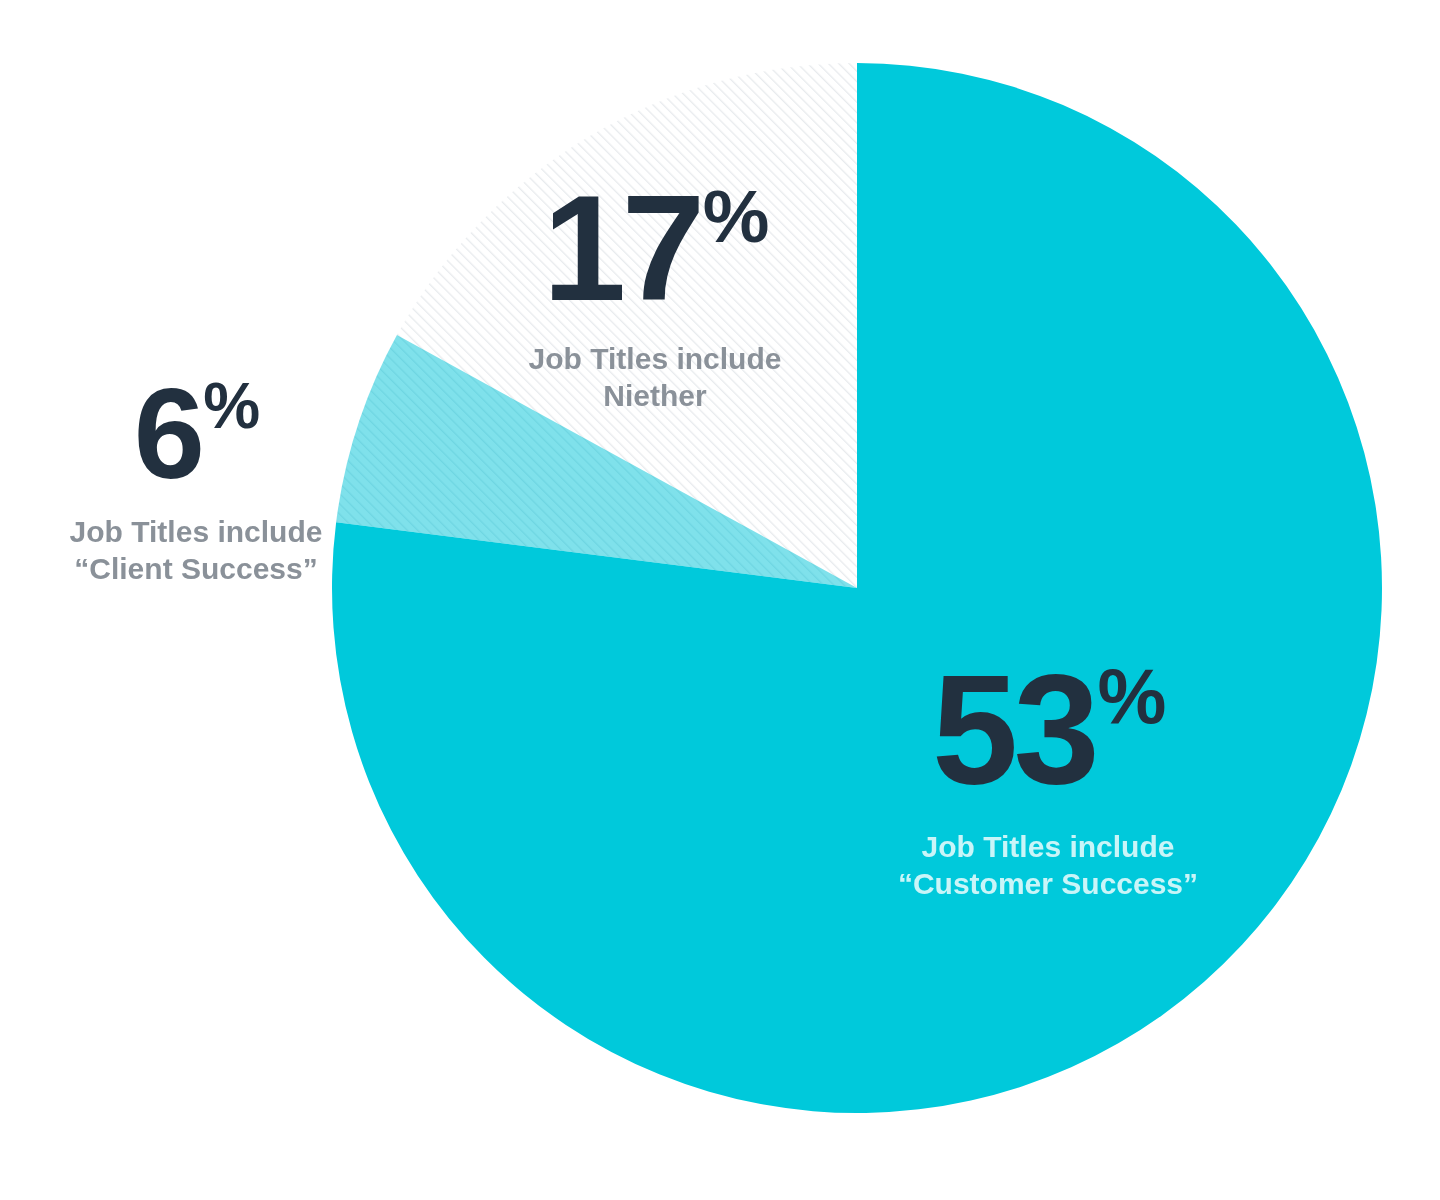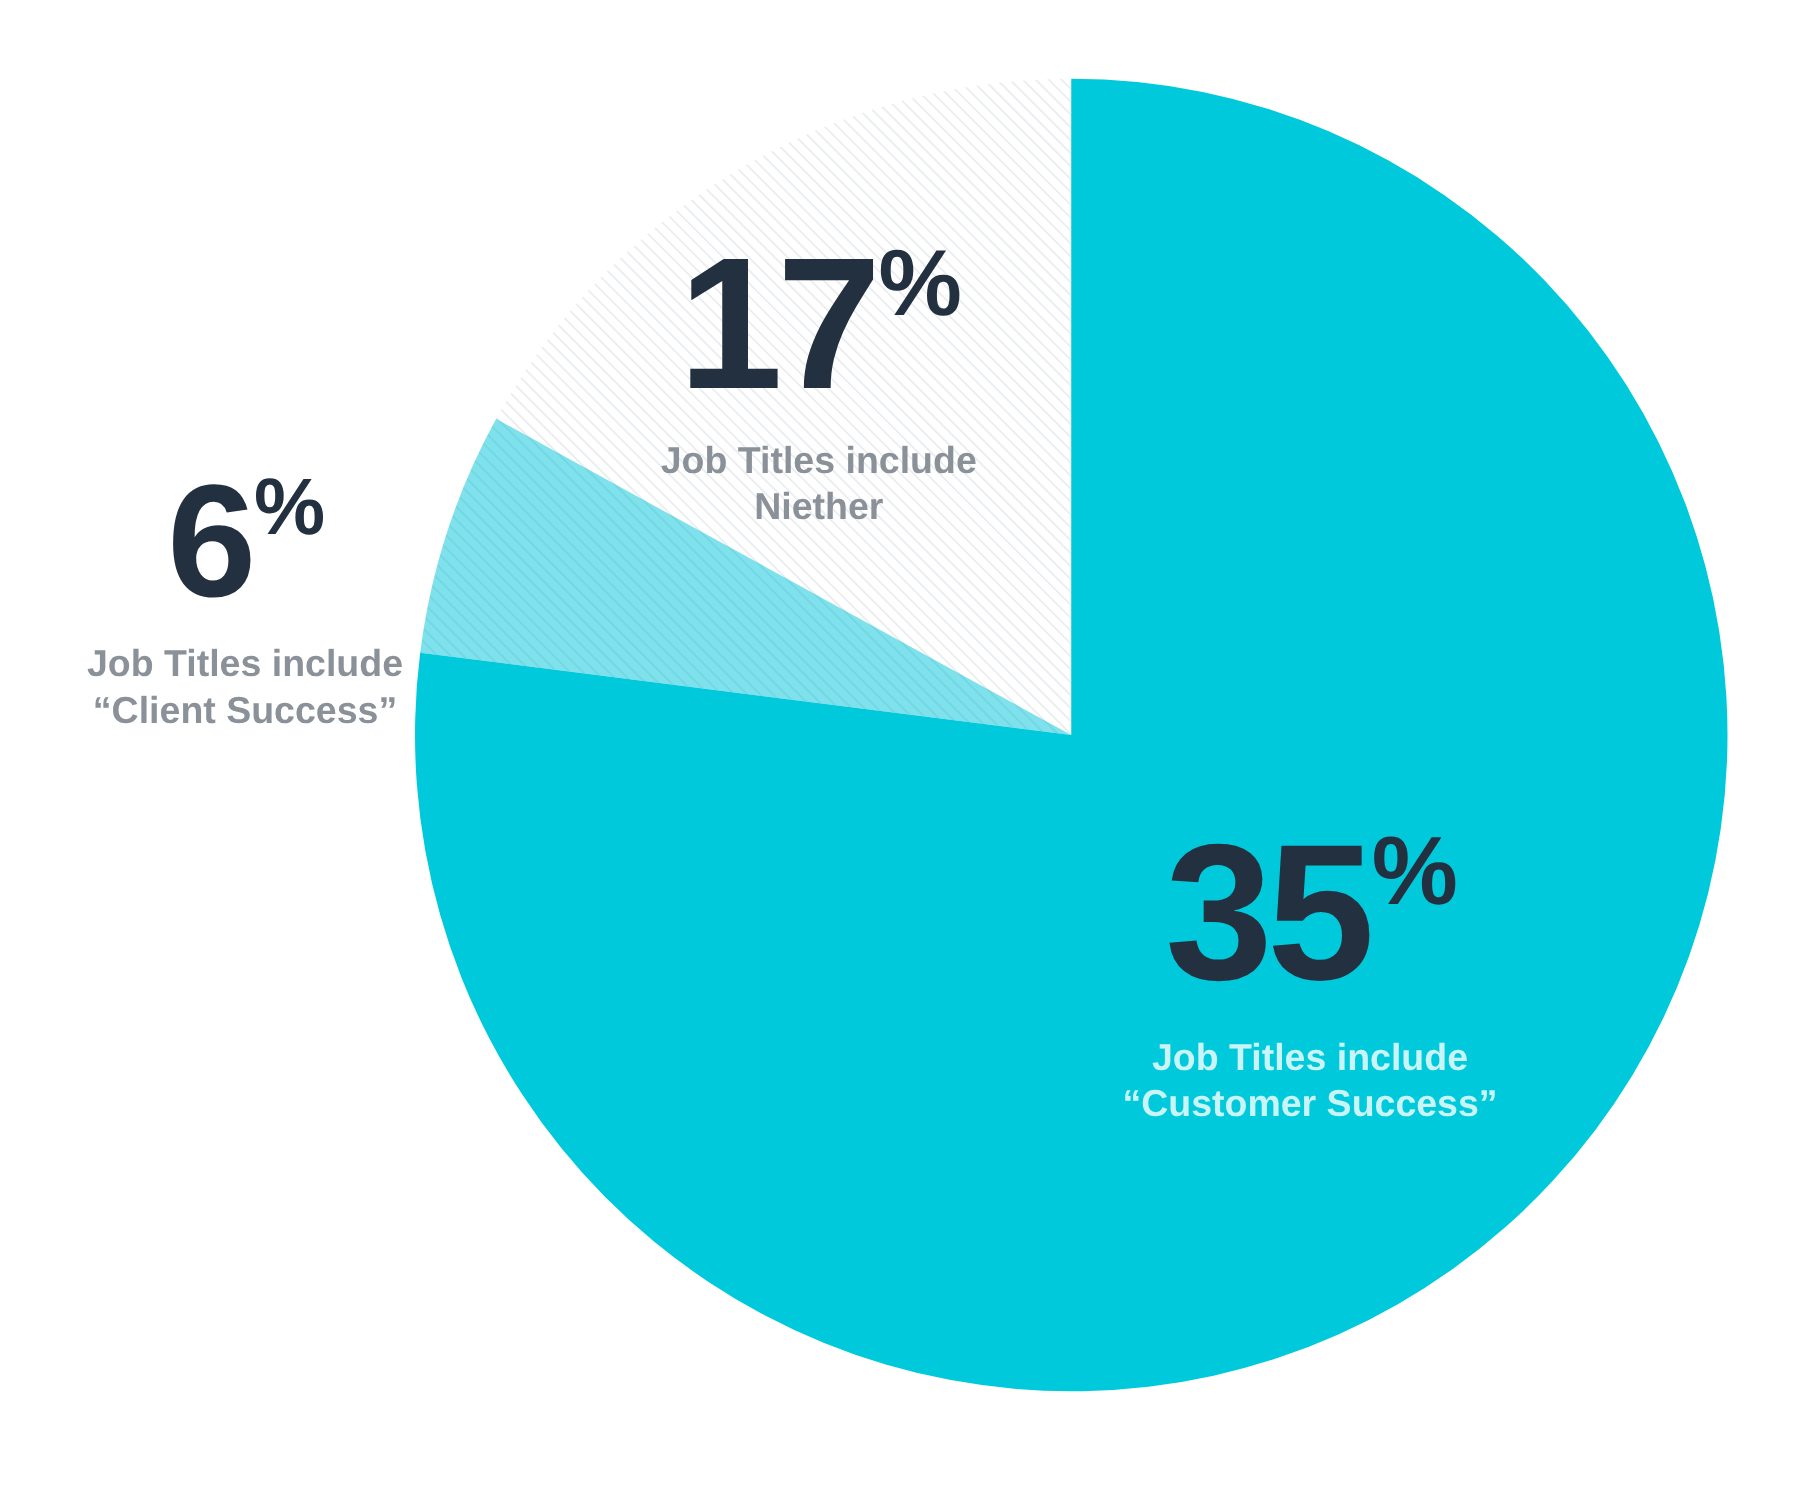--- a/index.html
+++ b/index.html
@@ -60,21 +60,21 @@
   .caption {
     display: block;
     font-weight: bold;
     line-height: 1.22;
     white-space: pre-line;
   }
 
   
   #label-neither {
     left: 455px;
-    top: 183px;
+    top: 173px;
     width: 400px;
   }
   #label-neither .pct {
     font-size: 150px;
     color: #22303F;
   }
   #label-neither .caption {
     font-size: 30px;
     color: #8A9199;
     margin-top: 18px;
@@ -147,19 +147,19 @@
   <div class="label-group" id="label-client">
     <span class="pct">
       <span class="num">6</span><span class="sym">%</span>
     </span>
     <span class="caption">Job Titles include
 “Client Success”</span>
   </div>
 
   <div class="label-group" id="label-customer">
     <span class="pct">
-      <span class="num">35</span><span class="sym">%</span>
+      <span class="num">53</span><span class="sym">%</span>
     </span>
     <span class="caption">Job Titles include
 “Customer Success”</span>
   </div>
 
 </div>
 
 </body></html>

